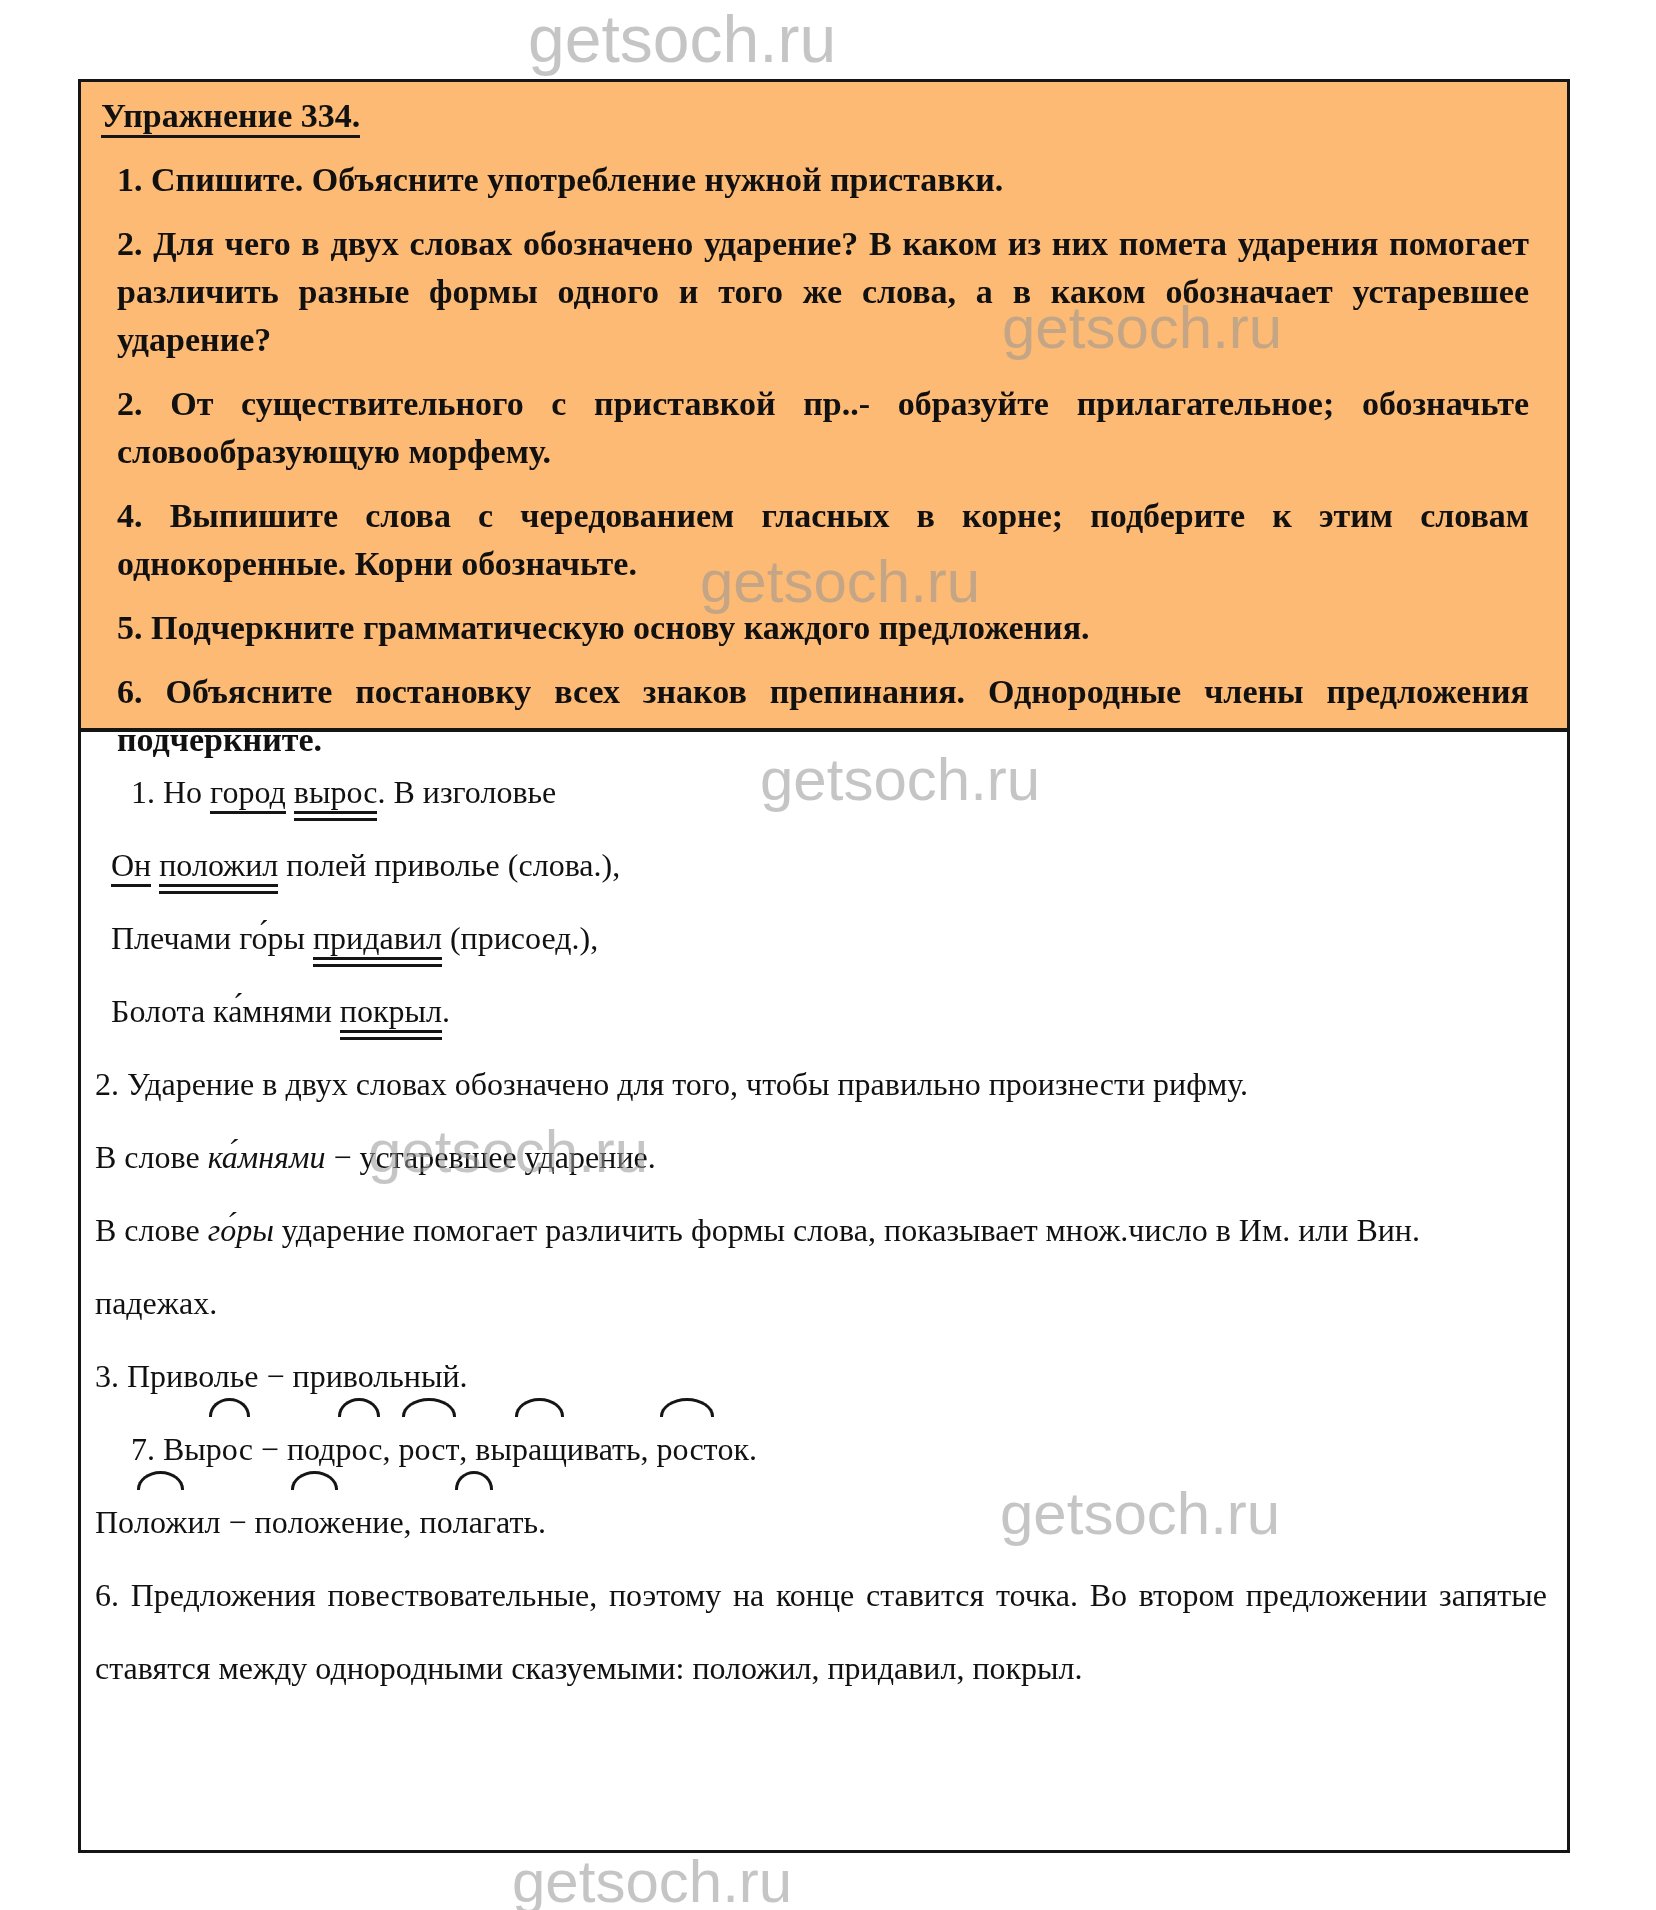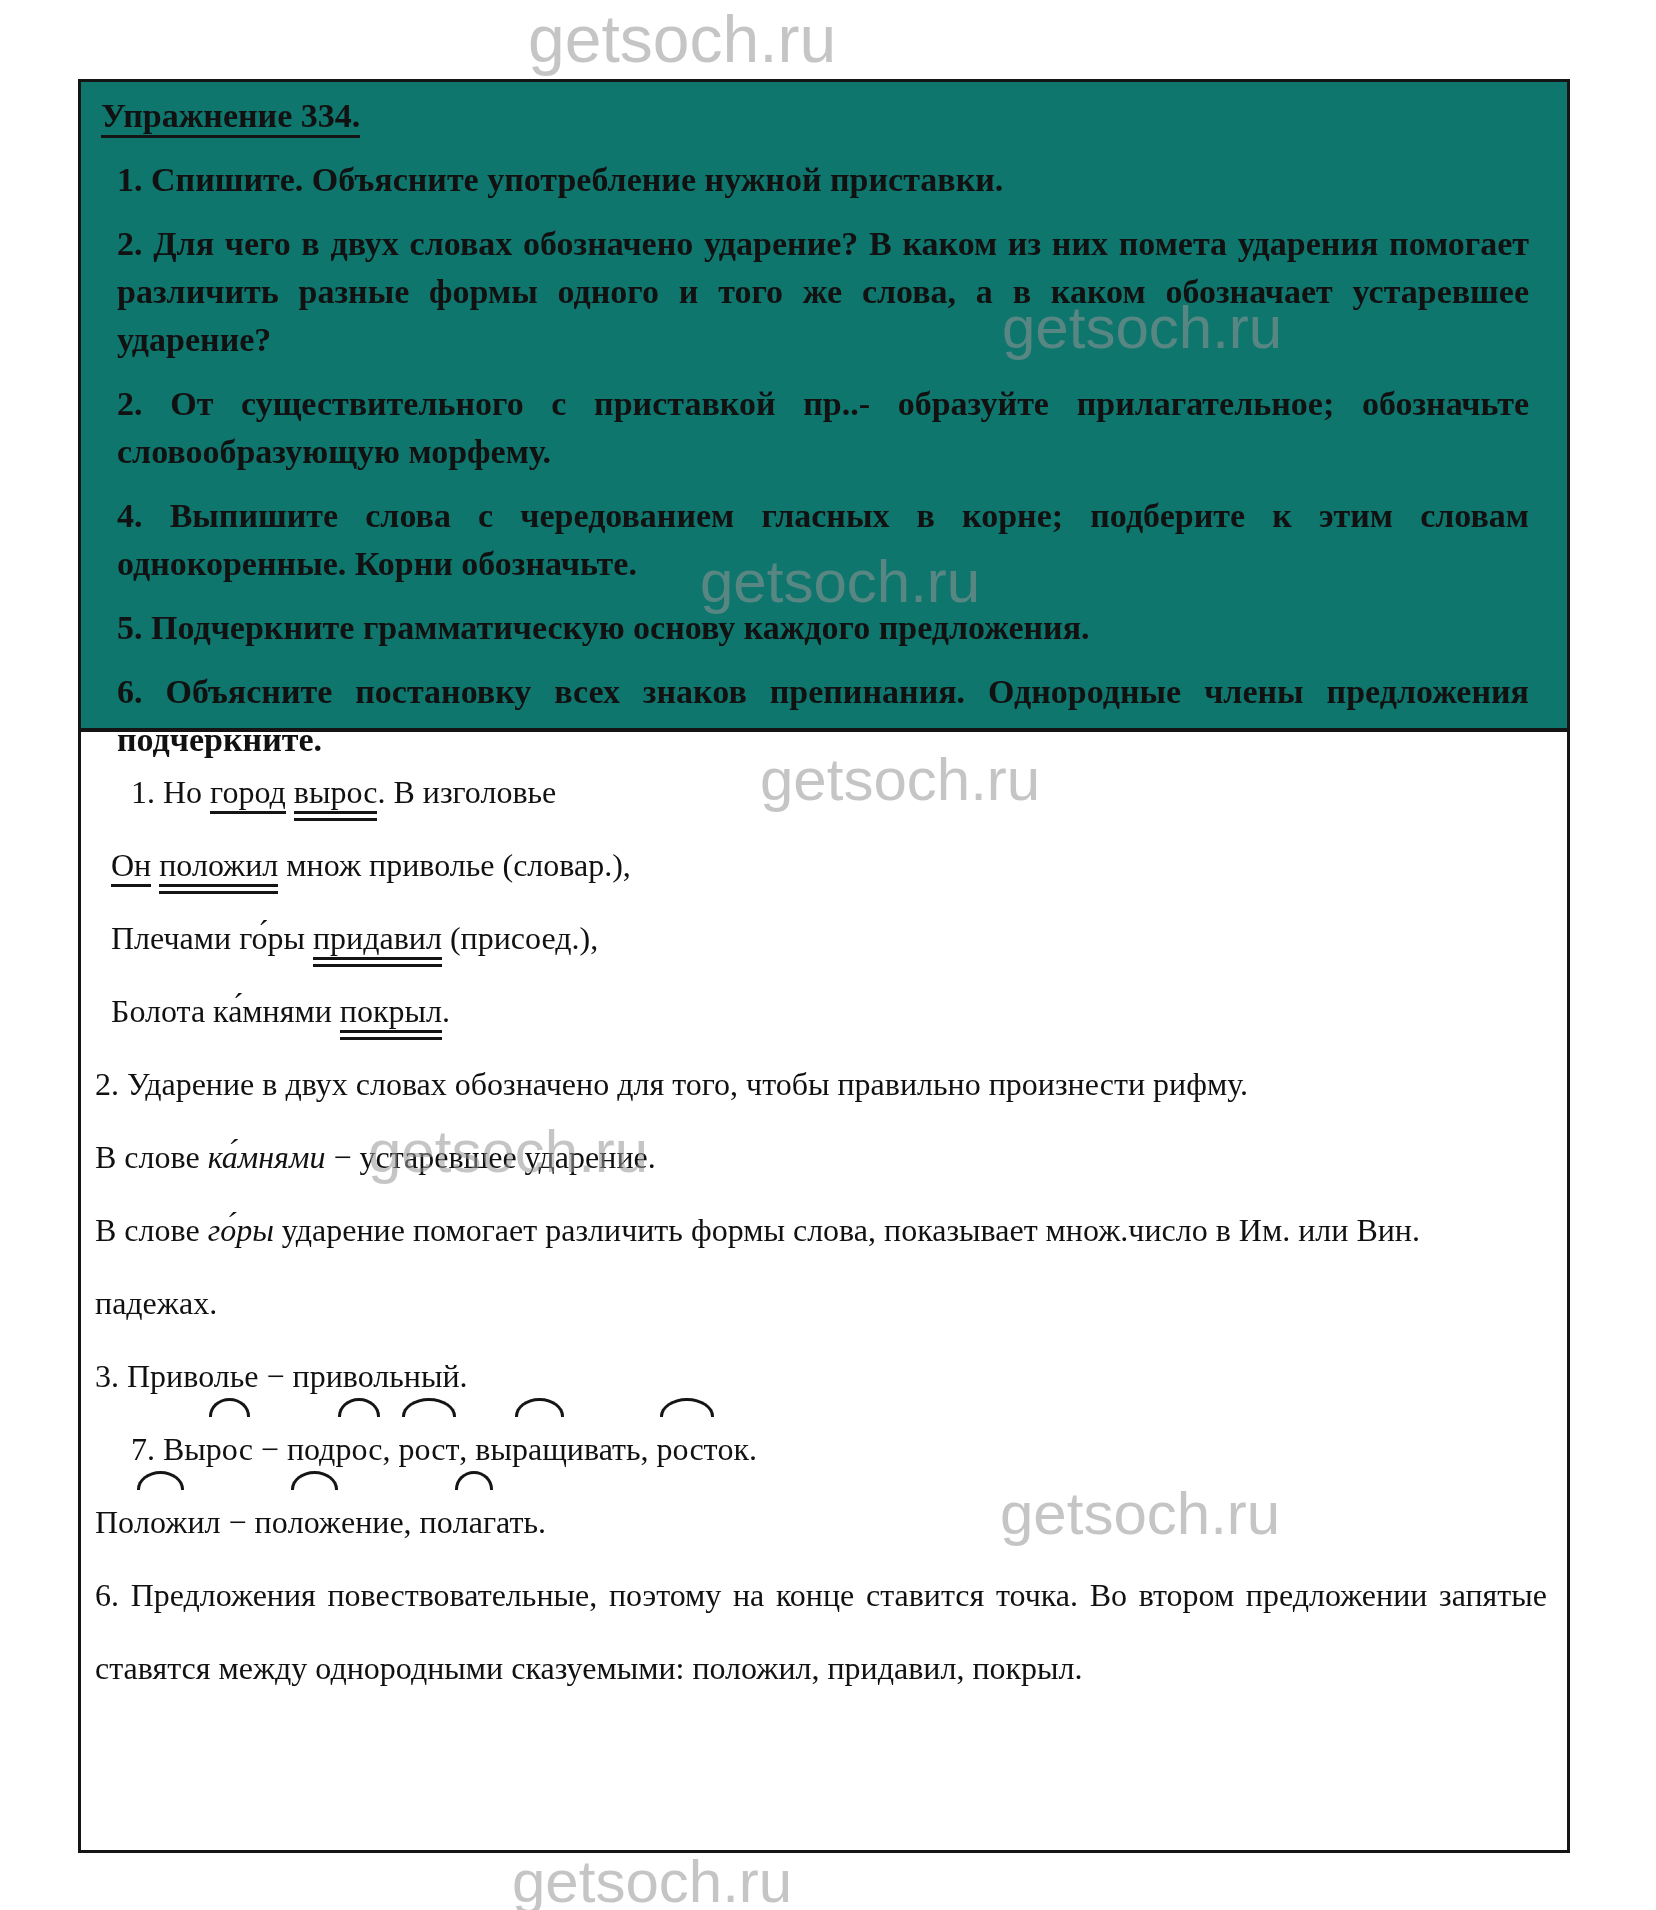--- a/index.html
+++ b/index.html
@@ -33,21 +33,21 @@
     position:absolute;
     left:78px;top:79px;
     width:1492px;height:1774px;
     border:3px solid #151515;
     box-sizing:border-box;
     z-index:1;
     background:#fff;
   }
   
   .task{
-    background:#0f766e;
+    background:#fdba74;
     border-bottom:4px solid #151515;
     box-sizing:border-box;
     height:650px;
     padding:10px 22px 0 20px;
     font-weight:bold;
     font-size:34px;
     line-height:48px;
   }
   .task p{margin:16px;text-align:justify;}
   .task-title{
@@ -110,21 +110,21 @@
     <p>1. Спишите. Объясните употребление нужной приставки.</p>
     <p>2. Для чего в двух словах обозначено ударение? В каком из них помета ударения помогает различить разные формы одного и того же слова, а в каком обозначает устаревшее ударение?</p>
     <p>2. От существительного с приставкой пр..- образуйте прилагательное; обозначьте словообразующую морфему.</p>
     <p>4. Выпишите слова с чередованием гласных в корне; подберите к этим словам однокоренные. Корни обозначьте.</p>
     <p>5. Подчеркните грамматическую основу каждого предложения.</p>
     <p>6. Объясните постановку всех знаков препинания. Однородные члены предложения подчеркните.</p>
   </div>
 
   <div class="answer">
     <p class="poem indent"><span>1. Но </span><span class="tok-subject">город</span><span> </span><span class="tok-predicate">вырос</span><span>. В изголовье</span></p>
-    <p class="poem"><span class="tok-subject">Он</span><span> </span><span class="tok-predicate">положил</span><span> множ приволье (словар.),</span></p>
+    <p class="poem"><span class="tok-subject">Он</span><span> </span><span class="tok-predicate">положил</span><span> полей приволье (слова.),</span></p>
     <p class="poem"><span>Плечами го́ры </span><span class="tok-predicate">придавил</span><span> (присоед.),</span></p>
     <p class="poem"><span>Болота ка́мнями </span><span class="tok-predicate">покрыл</span><span>.</span></p>
 
     <p><span>2. Ударение в двух словах обозначено для того, чтобы правильно произнести рифму.</span></p>
     <p><span>В слове </span><span class="tok-italic">ка́мнями</span><span> − устаревшее ударение.</span></p>
     <p><span>В слове </span><span class="tok-italic">го́ры</span><span> ударение помогает различить формы слова, показывает множ.число в Им. или Вин. падежах.</span></p>
 
     <p><span>3. Приволье − привольный.</span></p>
 
     <p class="indent"><span>7. Вы</span><span class="tok-root">рос</span><span> − под</span><span class="tok-root">рос</span><span>, </span><span class="tok-root">рост</span><span>, вы</span><span class="tok-root">ращ</span><span>ивать, </span><span class="tok-root">рост</span><span>ок.</span></p>

